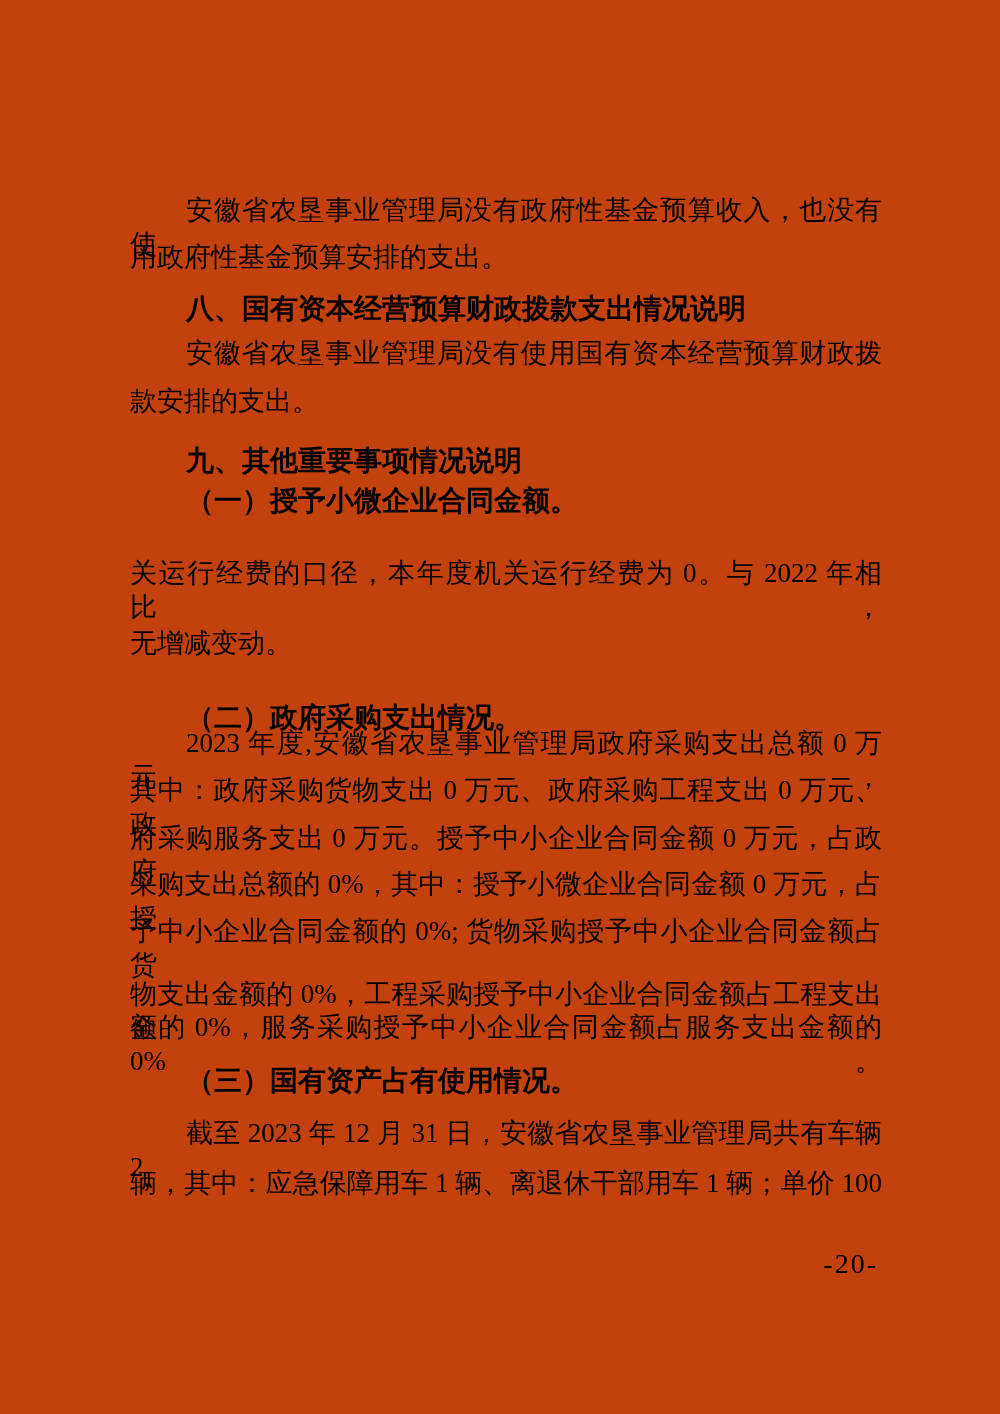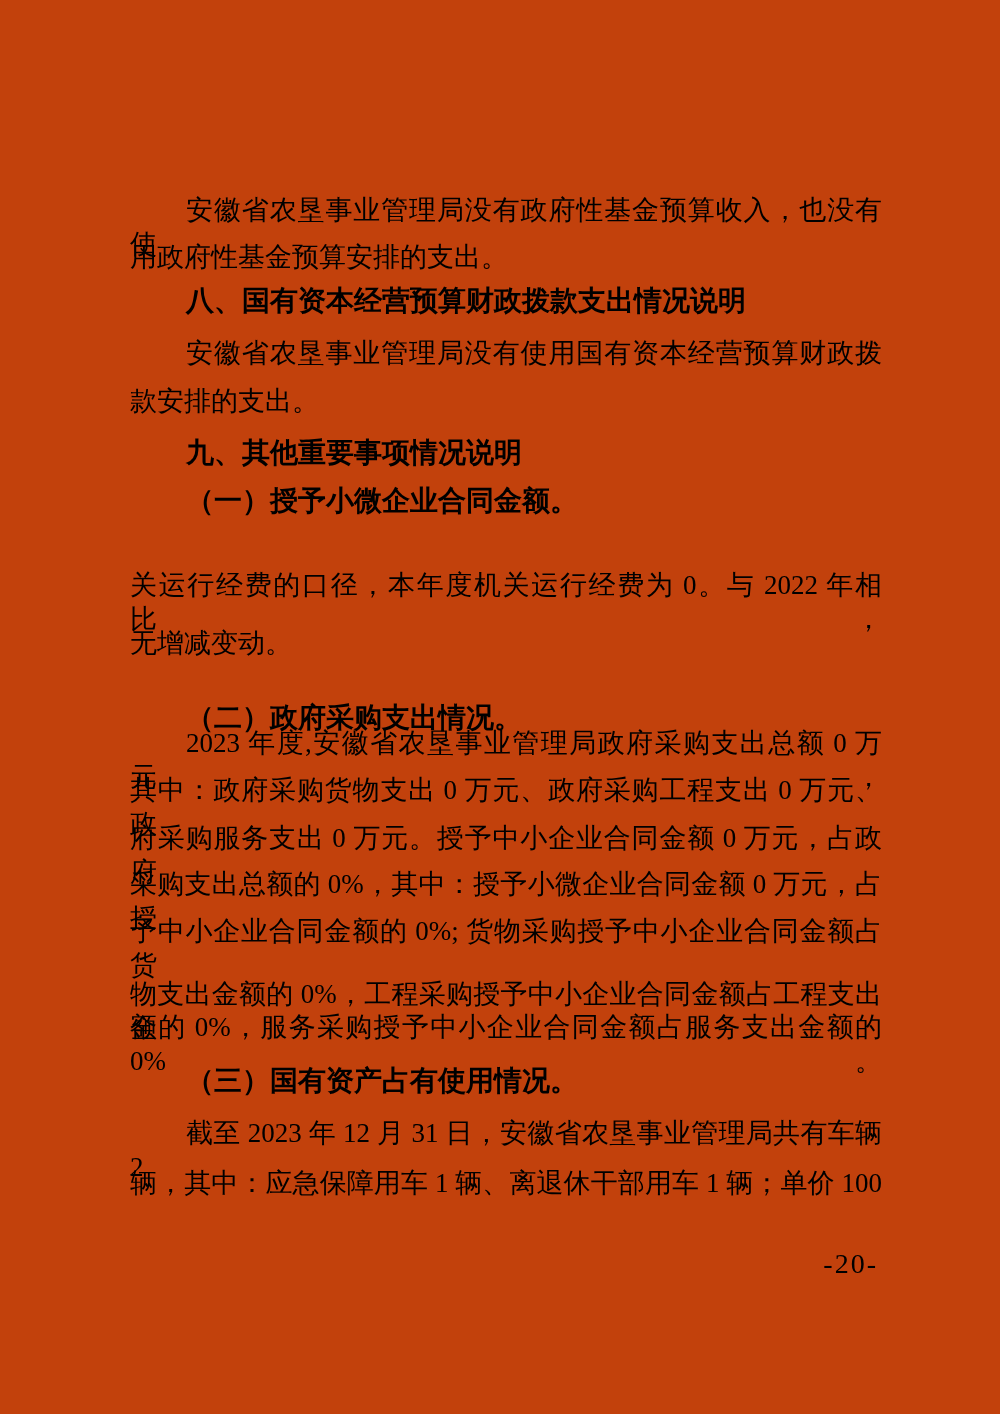--- a/index.html
+++ b/index.html
@@ -28,20 +28,21 @@
   }
   .indent { text-indent: 56px; }
   .just {
     text-align: justify;
     text-align-last: justify;
   }
   .h1 {
     font-family: "Liberation Sans", "DejaVu Sans", sans-serif;
     font-weight: 700;
     font-size: 28px;
+    margin-top: 8px;
   }
   .h2 {
     font-family: "Liberation Serif", "DejaVu Serif", serif;
     font-weight: 700;
     font-size: 28px;
   }
   .pagenum {
     position: absolute;
     left: 130px;
     width: 748px;
@@ -61,21 +62,21 @@
 
   <div class="line h1 indent" style="top:284px">八、国有资本经营预算财政拨款支出情况说明</div>
 
   <div class="line indent just" style="top:336px">安徽省农垦事业管理局没有使用国有资本经营预算财政拨</div>
   <div class="line" style="top:384px">款安排的支出。</div>
 
   <div class="line h1 indent" style="top:436px">九、其他重要事项情况说明</div>
 
   <div class="line h2 indent" style="top:484px">（一）授予小微企业合同金额。</div>
 
-  <div class="line just" style="top:568px">关运行经费的口径，本年度机关运行经费为 0。与 2022 年相比，</div>
+  <div class="line just" style="top:556px">关运行经费的口径，本年度机关运行经费为 0。与 2022 年相比，</div>
   <div class="line" style="top:626px">无增减变动。</div>
 
   <div class="line h2 indent" style="top:701px">（二）政府采购支出情况。</div>
 
   <div class="line indent just" style="top:726px">2023 年度,安徽省农垦事业管理局政府采购支出总额 0 万元，</div>
   <div class="line just" style="top:773px">其中：政府采购货物支出 0 万元、政府采购工程支出 0 万元、政</div>
   <div class="line just" style="top:821px">府采购服务支出 0 万元。授予中小企业合同金额 0 万元，占政府</div>
   <div class="line just" style="top:867px">采购支出总额的 0%，其中：授予小微企业合同金额 0 万元，占授</div>
   <div class="line just" style="top:914px">予中小企业合同金额的 0%; 货物采购授予中小企业合同金额占货</div>
   <div class="line just" style="top:977px">物支出金额的 0%，工程采购授予中小企业合同金额占工程支出金</div>

